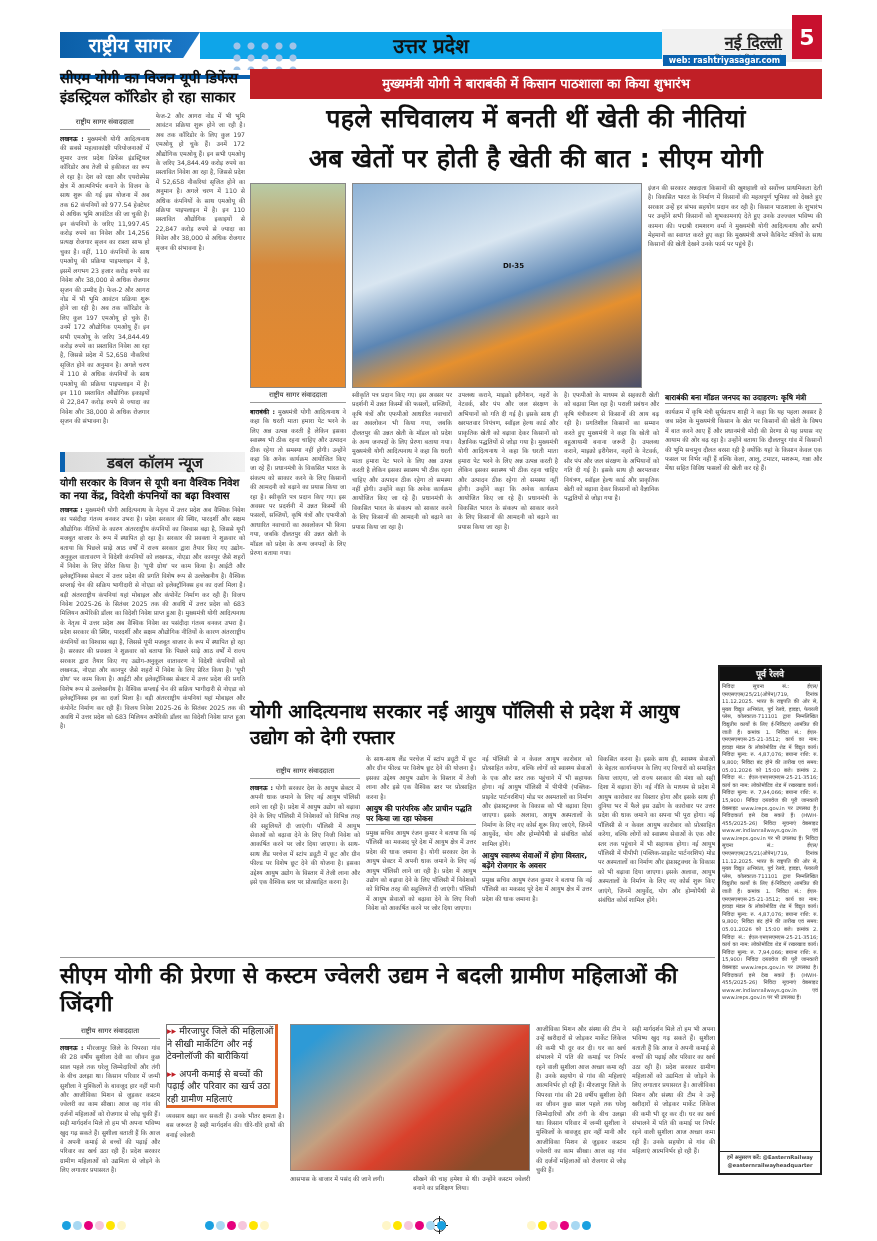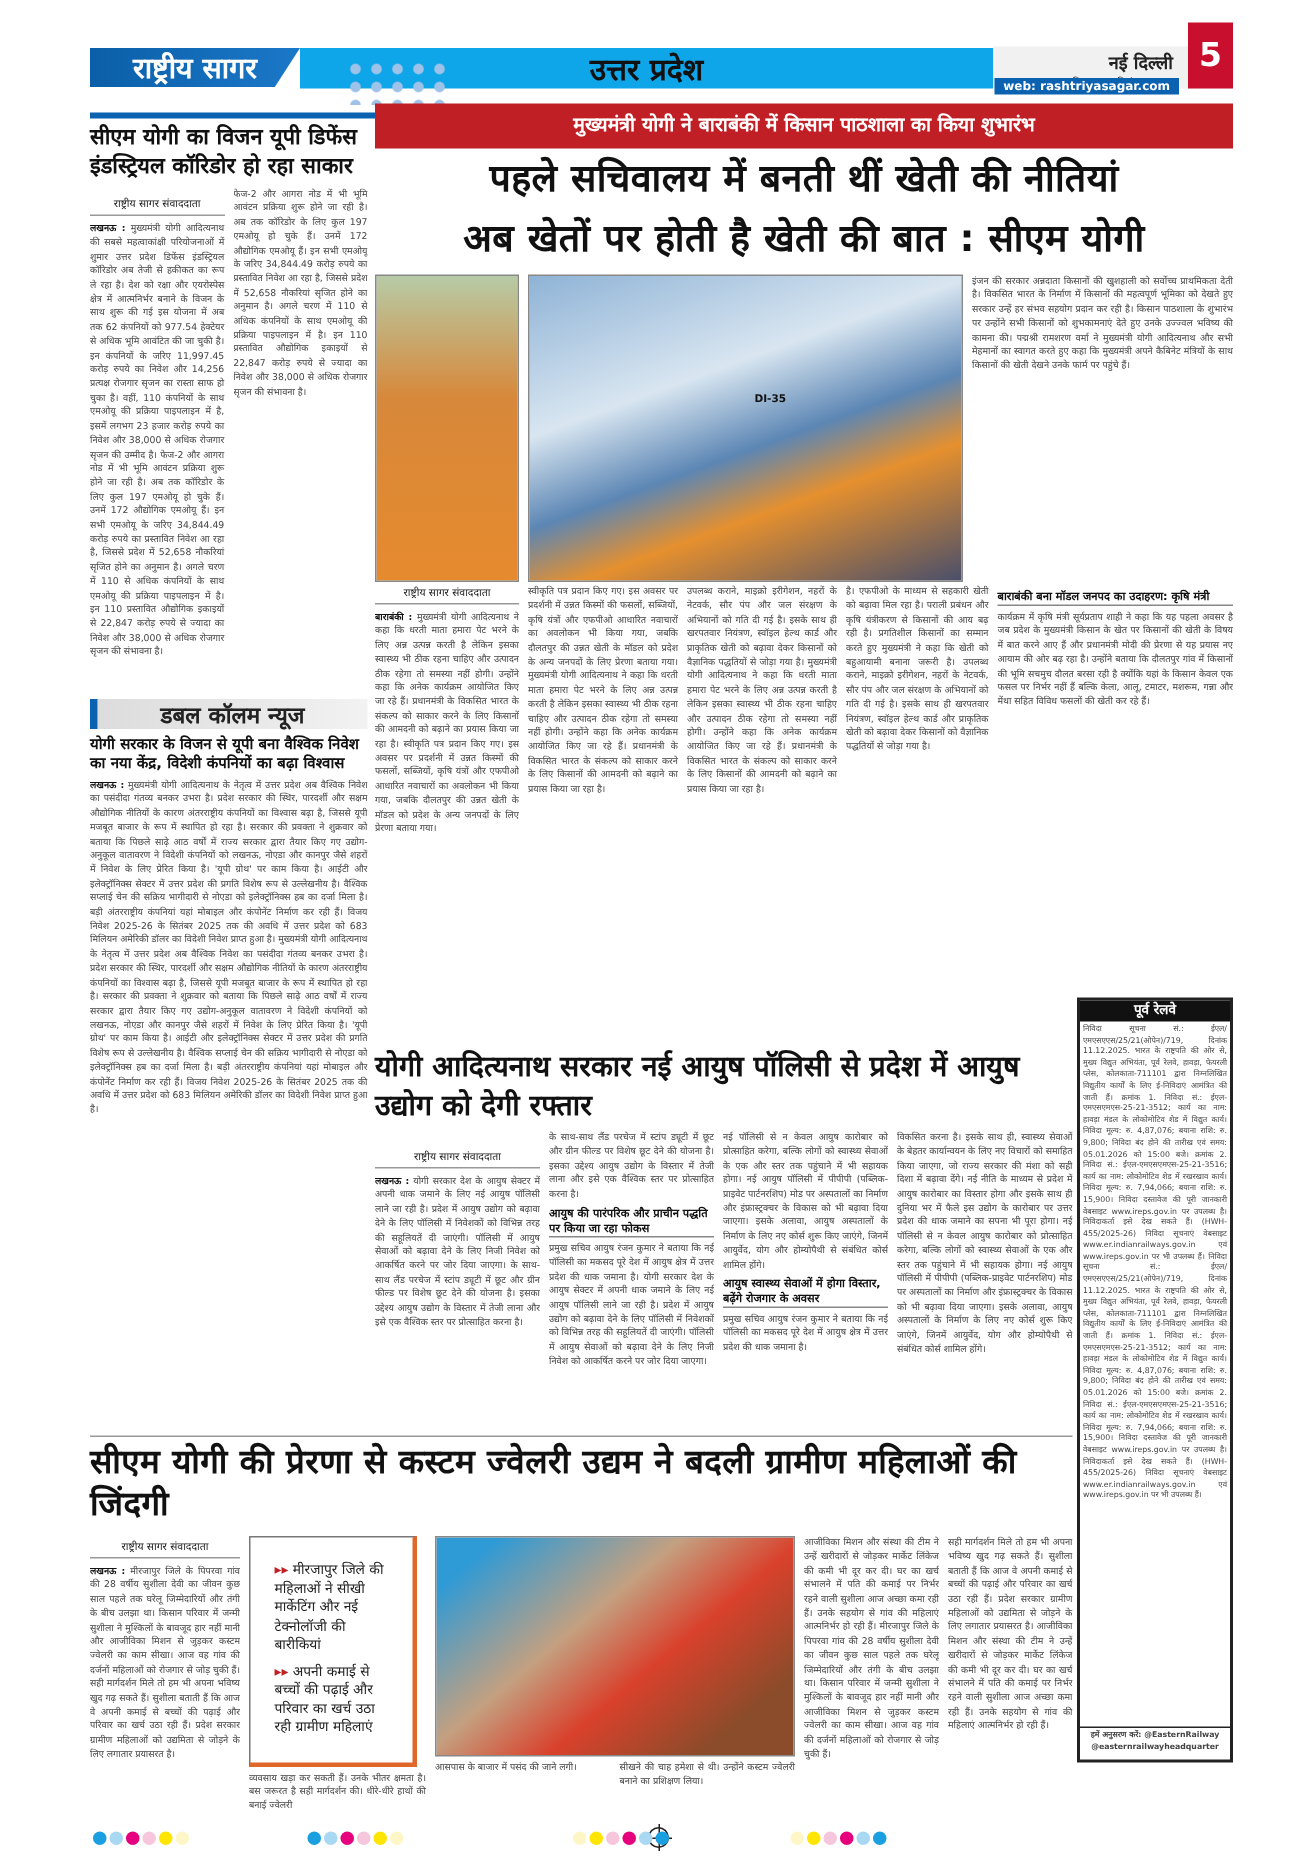--- a/index.html
+++ b/index.html
@@ -5,26 +5,26 @@
   *{box-sizing:border-box;margin:0;padding:0}
   body{width:877px;height:1241px;background:#fff;font-family:"DejaVu Sans",sans-serif;color:#222;position:relative;overflow:hidden}
   .page{position:absolute;left:60px;top:15px;width:762px}
   
   .mast{position:relative;height:64px;display:flex;align-items:center;border-bottom:4px solid #0a62b0}
   .brand{width:140px;background:linear-gradient(90deg,#0b5fa8,#1b78c8);color:#fff;display:flex;align-items:center;justify-content:center;font-size:19px;font-weight:bold;clip-path:polygon(0 0,100% 0,88% 100%,0 100%)}
   .mast-mid{flex:1;background:#0ea5e9;position:relative;display:flex;align-items:center;justify-content:center}
   .dots{position:absolute;left:30px;top:8px;width:70px;height:30px;background:radial-gradient(circle,#9fc3e8 3px,transparent 4px) 0 0/14px 12px}
   .section{font-size:20px;font-weight:bold;color:#111}
   .mast-right{width:160px;background:#f1f1f1;position:relative;text-align:right;padding-right:40px;padding-top:2px}
-  .city{font-size:12px;font-weight:bold;}
+  .city{font-size:16px;font-weight:bold;text-decoration:underline}
   .date{font-size:7px;color:#333}
   .web{position:absolute;right:36px;bottom:-4px;background:#0a62b0;color:#fff;font-size:8px;padding:1px 6px;font-weight:bold}
   .pageno{position:absolute;right:0;top:0;width:30px;height:44px;background:#c8102e;color:#fff;font-size:22px;font-weight:bold;display:flex;align-items:center;justify-content:center}
   
-  .left{position:absolute;left:0;top:68px;width:185px}
+  .left{position:absolute;left:0;top:54px;width:185px}
   .h-left{font-size:14.5px;font-weight:bold;line-height:19px;color:#111}
   .byline{font-size:7px;text-align:center;margin:6px 0 4px;border-bottom:1px solid #999;padding-bottom:3px}
   .txt{font-size:6.2px;line-height:9.4px;color:#444;text-align:justify}
   .txt b{color:#111}
   .cols2{display:flex;gap:6px}
   .cols2>div{flex:1}
   .double-hdr{margin-top:6px;background:linear-gradient(90deg,#dcdcdc,#f2f2f2);border-left:5px solid #0a62b0;height:20px;display:flex;align-items:center;justify-content:center;font-size:15px;font-weight:bold}
   .h-left2{font-size:10px;font-weight:bold;line-height:13px;margin-top:4px;color:#111}
   .main{position:absolute;left:190px;top:54px;width:572px}
   .redbar{background:#c01f26;color:#fff;font-size:13px;font-weight:bold;text-align:center;height:30px;line-height:30px}
@@ -33,21 +33,21 @@
   .ph1{width:96px;background:linear-gradient(180deg,#b7cba6,#d7883a 40%,#e68a2e);border:1px solid #888}
   .ph2{width:290px;background:linear-gradient(160deg,#8fb3d6 0%,#d9e6f1 35%,#5c86b4 55%,#e6902e 70%,#4a4f6a 100%);border:1px solid #888;position:relative}
   .ph-text{flex:1}
   .ph3{width:240px;height:147px;background:linear-gradient(140deg,#2e9ad6 10%,#c4a080 40%,#d9412c 60%,#8a4c2a 85%);border:1px solid #888}
   .bottomhead{font-size:22px;font-weight:bold;line-height:28px;color:#111;letter-spacing:.3px}
   .ayushhead{font-size:19px;font-weight:bold;color:#111;line-height:26px}
   .subh{font-size:7.5px;font-weight:bold;color:#111;border-bottom:1px solid #888;margin:3px 0;line-height:10px}
   .tender{position:absolute;left:658px;top:650px;width:104px;height:510px;border:2px solid #222}
   .tender-hdr{background:#111;color:#fff;text-align:center;font-size:9px;font-weight:bold;line-height:14px}
   .tender .txt{font-size:5.2px;line-height:7.6px;padding:2px}
-  .highlights{border:1px solid #777;border-right:3px solid #e0672a;border-bottom:3px solid #e0672a;padding:16px;width:112px}
+  .highlights{border:1px solid #777;border-right:3px solid #e0672a;border-bottom:3px solid #e0672a;padding:0;width:112px}
   .hl{font-size:9.2px;line-height:12.5px;color:#222;margin-bottom:5px}
   .hl span{color:#c01f26;font-weight:bold}
   .reg{position:absolute;top:1221px;display:flex;gap:2px}
   .reg i{display:block;width:9px;height:9px;border-radius:50%}
   .cross{position:absolute;left:432px;top:1218px;width:14px;height:14px;border:1px solid #222;border-radius:50%}
   .cross:before{content:"";position:absolute;left:-3px;top:6px;width:18px;height:1px;background:#222}
   .cross:after{content:"";position:absolute;left:6px;top:-3px;width:1px;height:18px;background:#222}
   .hr{border-top:1px solid #999}
 </style>
 </head>

